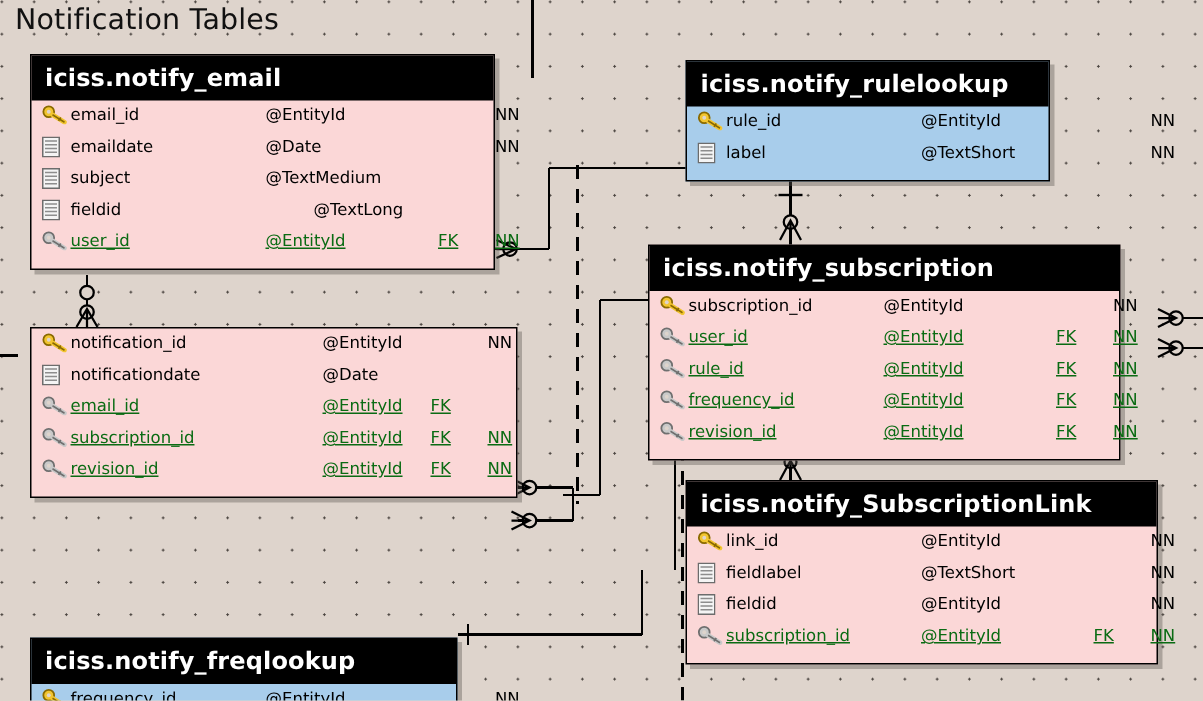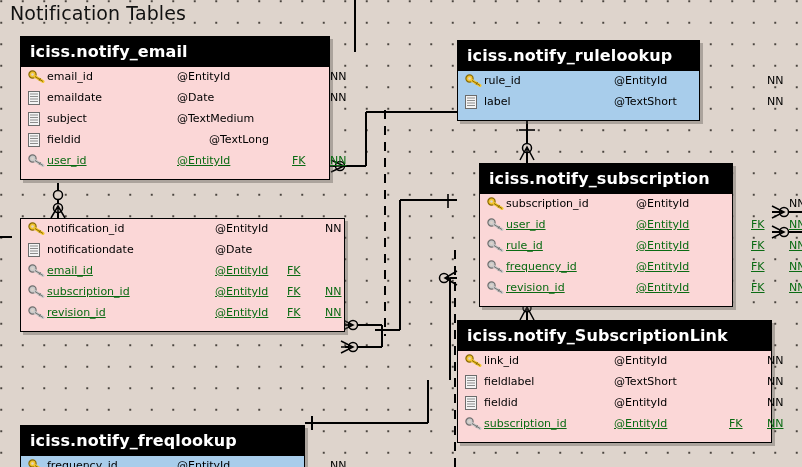--- a/index.html
+++ b/index.html
@@ -215,21 +215,21 @@
                 <line x1="2" y1="3" x2="10" y2="3"></line>
                 <line x1="2" y1="5.5" x2="10" y2="5.5"></line>
                 <line x1="2" y1="8" x2="10" y2="8"></line>
                 <line x1="2" y1="10.5" x2="10" y2="10.5"></line>
               </g>
             </svg></span>
           <span class="rowline"><span class="col-name">label</span><span class="col-type" style="left: 130px; top: 0px;">@TextShort</span><span class="col-nn" style="left: 283px; top: 0px;">NN</span></span>
         </div>
       </div>
     </div>
-    <div class="table-box" style="left: 479px; top: 163px; width: 254px;">
+    <div class="table-box" style="left: 432px; top: 163px; width: 315px;">
       <div class="table-header">iciss.notify_subscription</div>
       <div class="table-body">
         <div class="row">
           <span class="ic"><svg width="17" height="13" viewBox="0 0 17 13">
               <circle cx="4.5" cy="4.5" r="3.6" fill="#f2c530" stroke="#8a6a00" stroke-width="1.2"></circle>
               <circle cx="4.5" cy="4.5" r="1.3" fill="#ded4cc"></circle>
               <path d="M7 6.5 L15 11.5" stroke="#f2c530" stroke-width="3" stroke-linecap="round"></path>
               <path d="M7 6.5 L15 11.5" stroke="#8a6a00" stroke-width="1" fill="none"></path>
               <path d="M11 10.5 L12.5 8.3" stroke="#8a6a00" stroke-width="1.1"></path>
             </svg></span>

